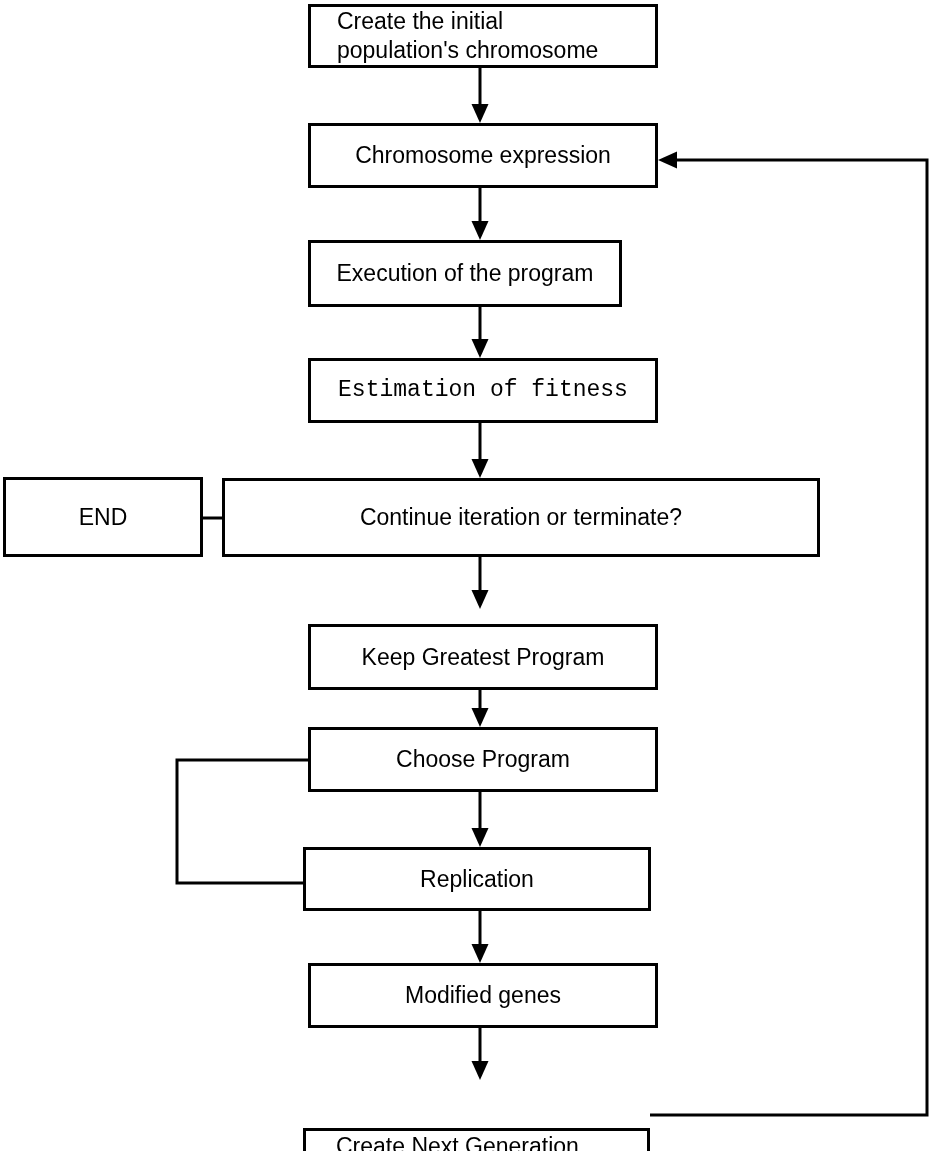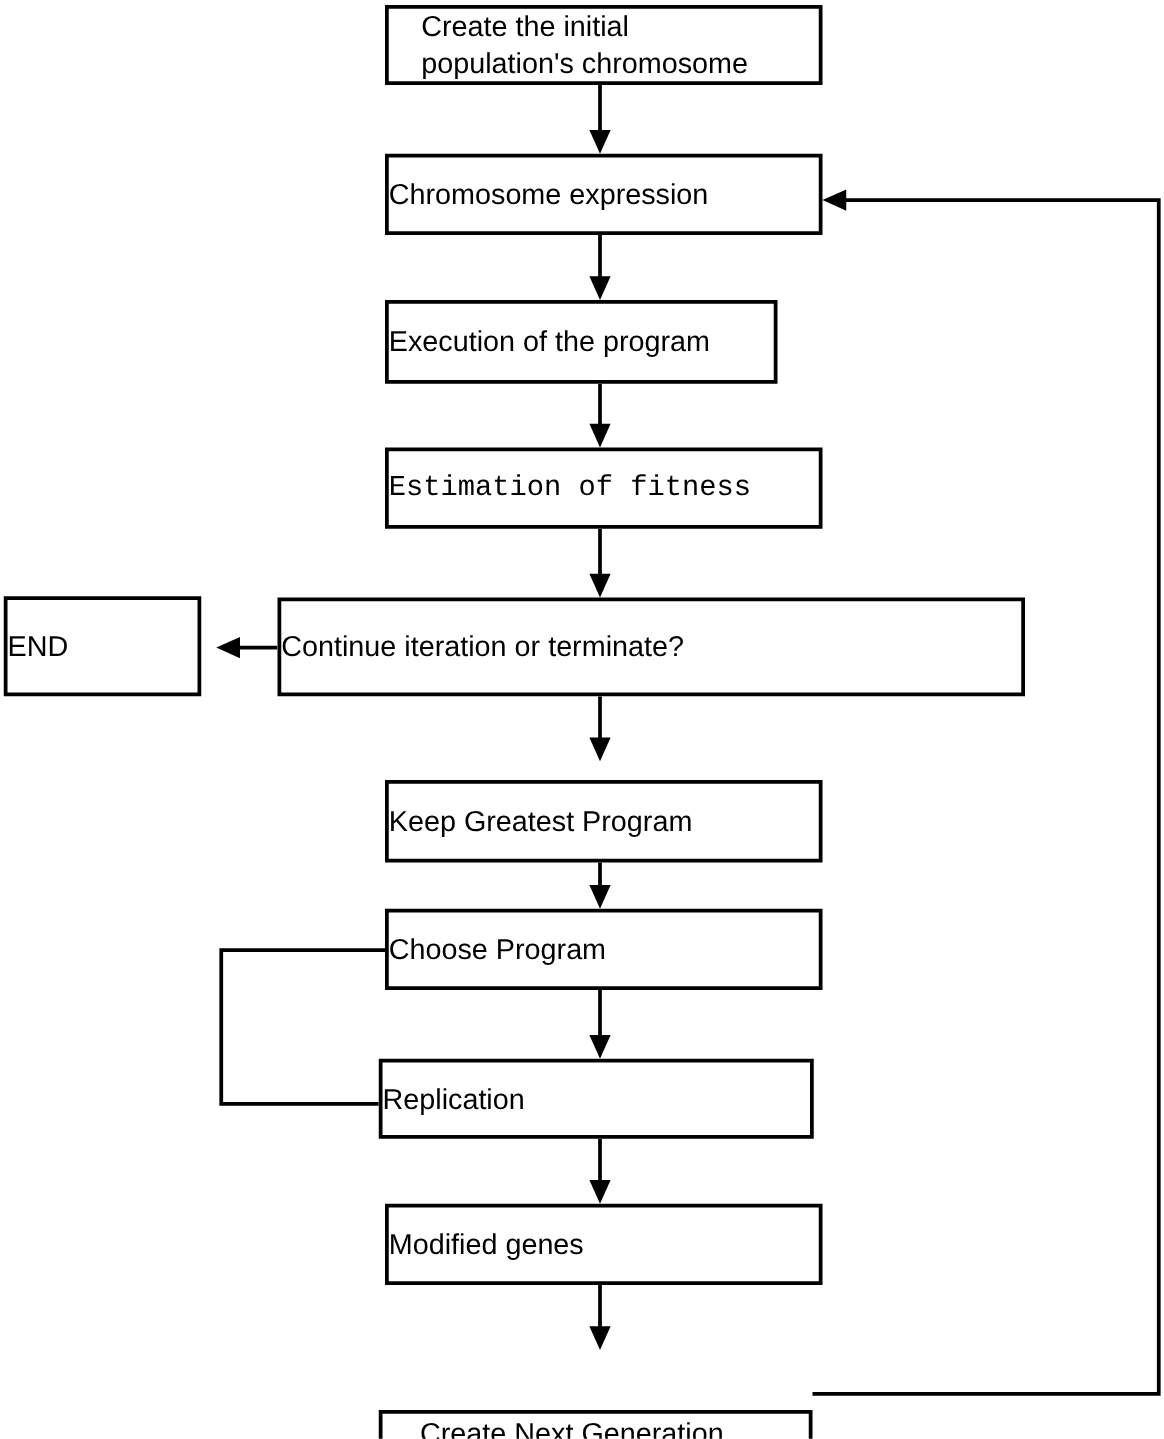--- a/index.html
+++ b/index.html
@@ -21,38 +21,39 @@
     top: 0;
     pointer-events: none;
   }
   .node {
     position: absolute;
     box-sizing: border-box;
     border: 3px solid #000000;
     background: #ffffff;
     display: flex;
     align-items: center;
+    justify-content: center;
     font-size: 23px;
     line-height: 29px;
     text-align: center;
   }
   .node.align-left {
     justify-content: flex-start;
     text-align: left;
   }
   .node .label {
     white-space: pre-line;
   }
   
   #n-create-initial       { left: 308px; top: 4px;    width: 350px; height: 64px; padding-left: 26px; }
   #n-chromosome-expression{ left: 308px; top: 123px;  width: 350px; height: 65px; }
   #n-execution            { left: 308px; top: 240px;  width: 314px; height: 67px; }
   #n-estimation           { left: 308px; top: 358px;  width: 350px; height: 65px; font-family: Liberation Mono, monospace; }
   #n-continue             { left: 222px; top: 478px;  width: 598px; height: 79px; }
-  #n-end                  { left: 3px;   top: 477px;  width: 158px; height: 80px; }
+  #n-end                  { left: 3px;   top: 477px;  width: 200px; height: 80px; }
   #n-keep-greatest        { left: 308px; top: 608px;  width: 350px; height: 66px; margin-top: 16px; }
   #n-choose-program       { left: 308px; top: 727px;  width: 350px; height: 65px; }
   #n-replication          { left: 303px; top: 847px;  width: 348px; height: 64px; }
   #n-modified-genes       { left: 308px; top: 963px;  width: 350px; height: 65px; }
   #n-create-next          { left: 303px; top: 1080px; width: 347px; height: 66px; padding-left: 30px; margin-top: 48px; }
 
   .connectors path, .connectors polyline, .connectors line {
     stroke: #000000;
     stroke-width: 3;
     fill: none;

